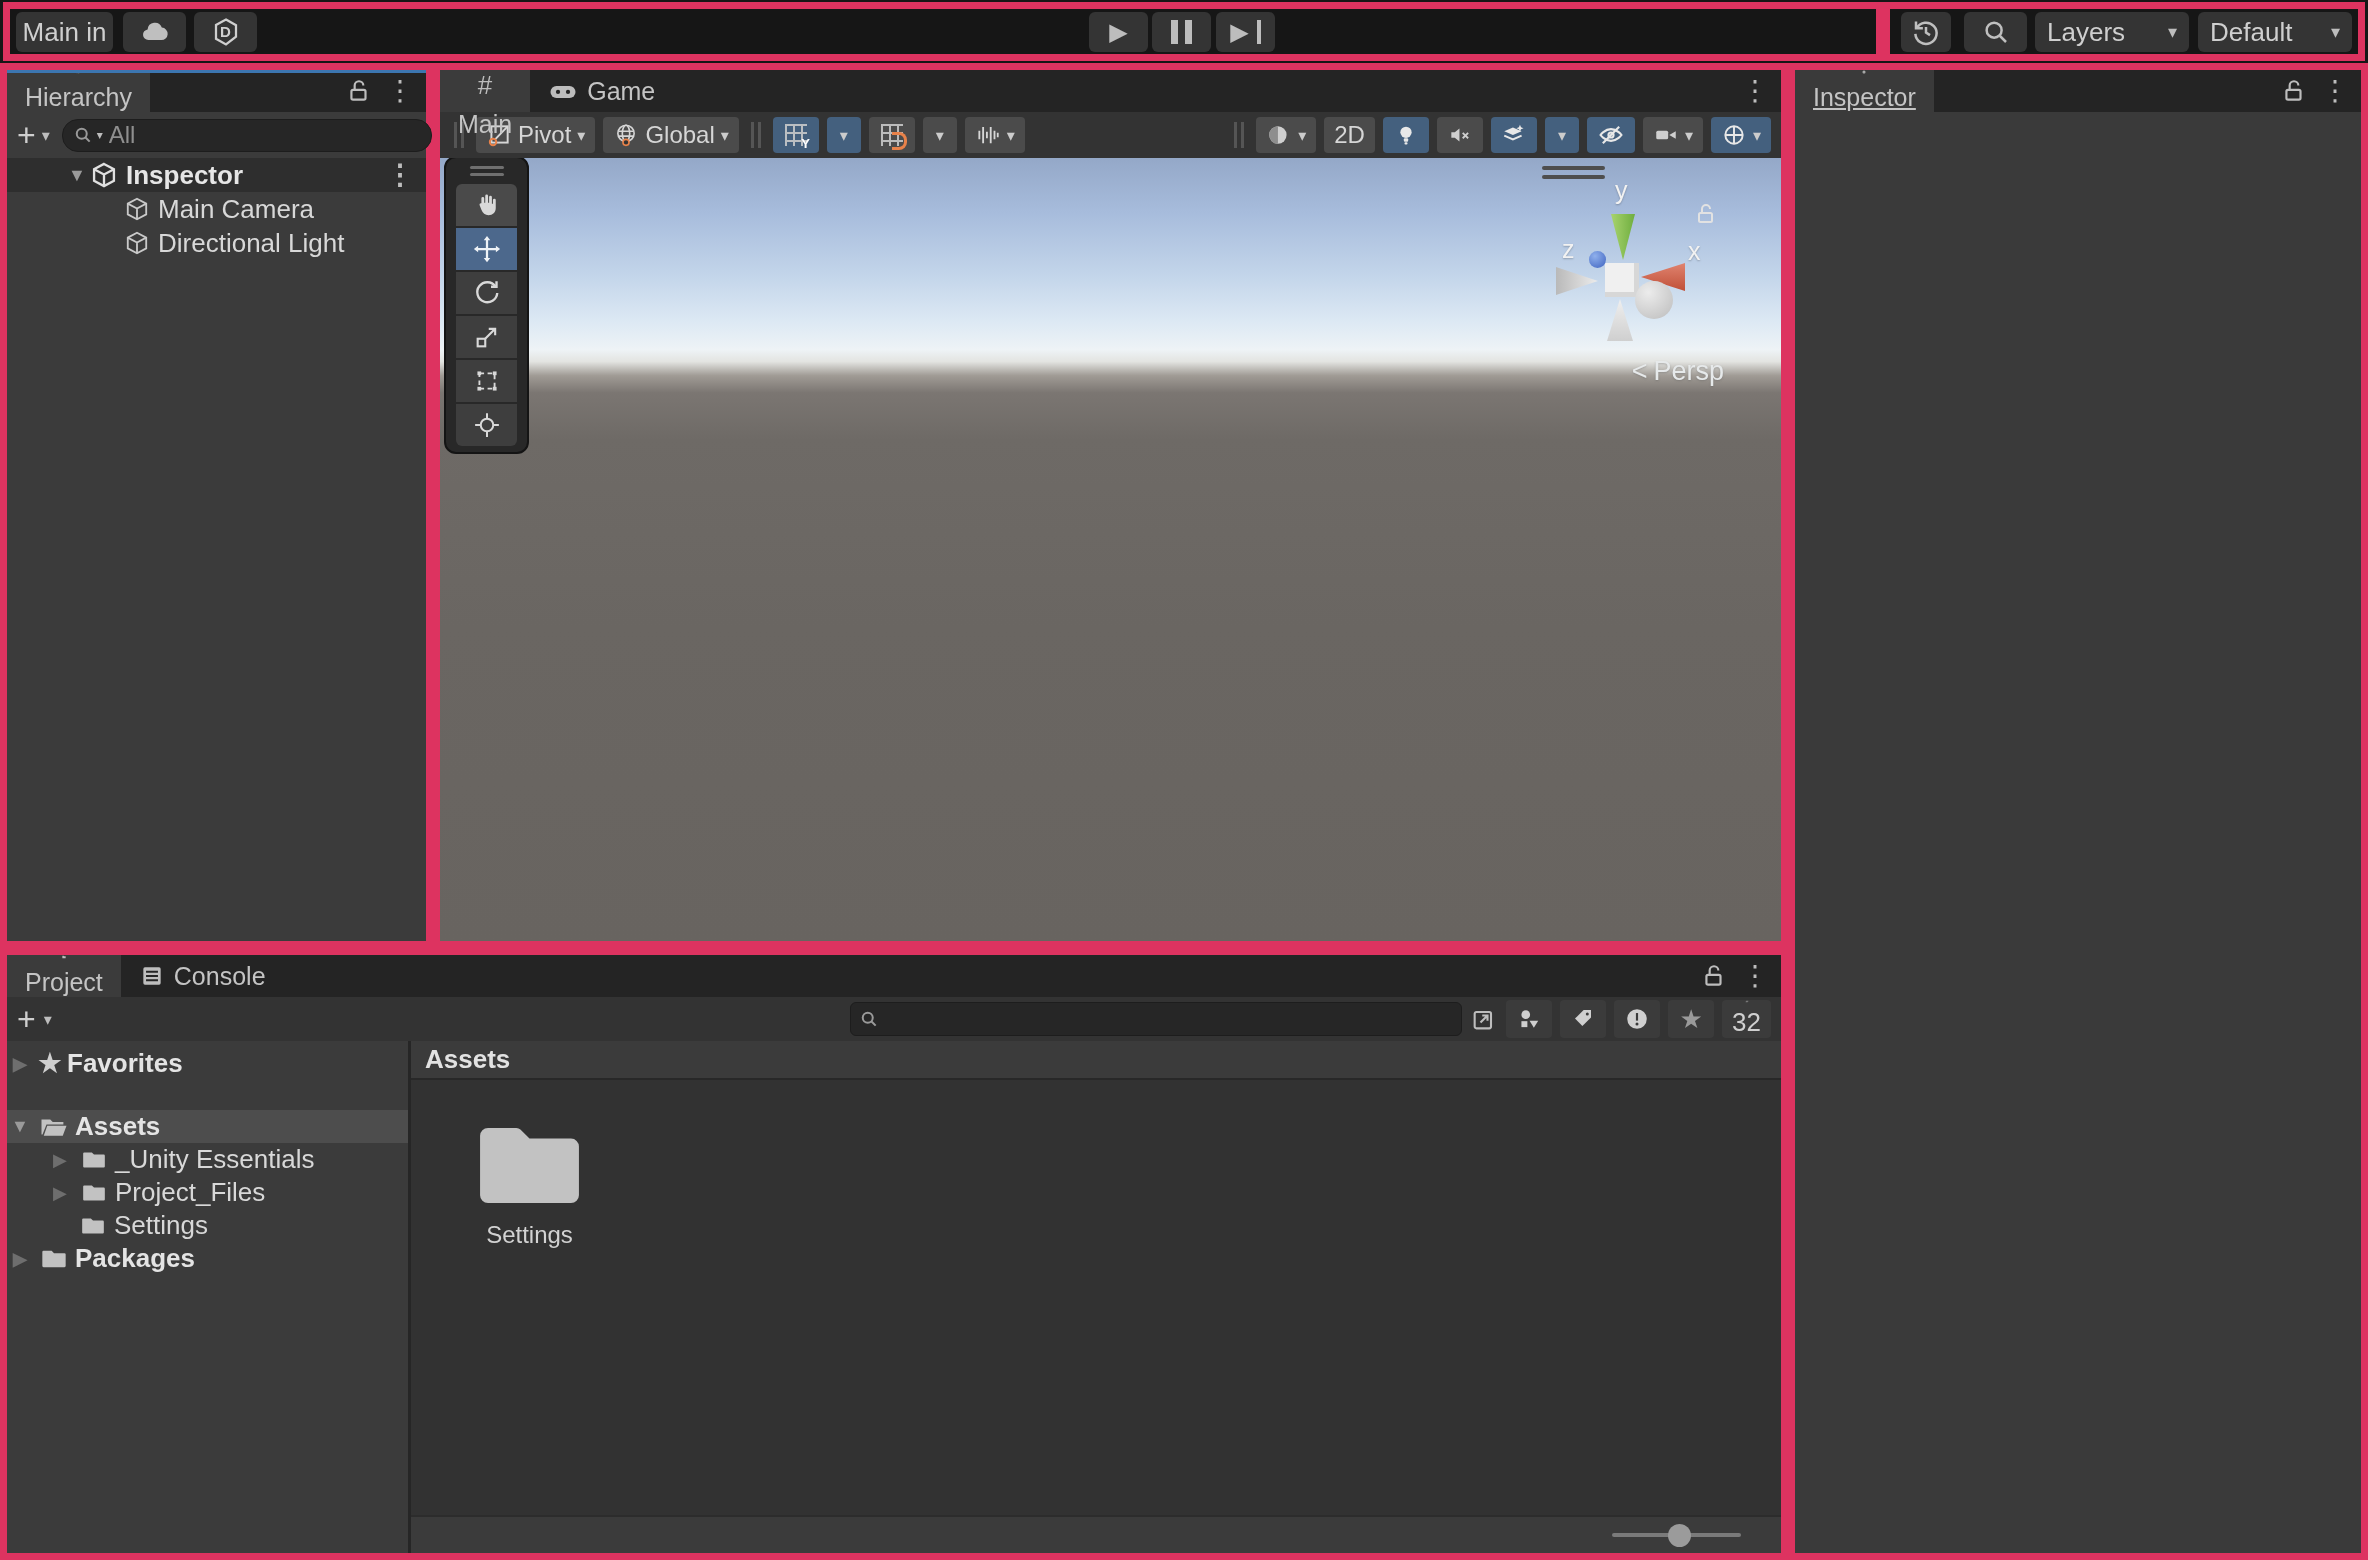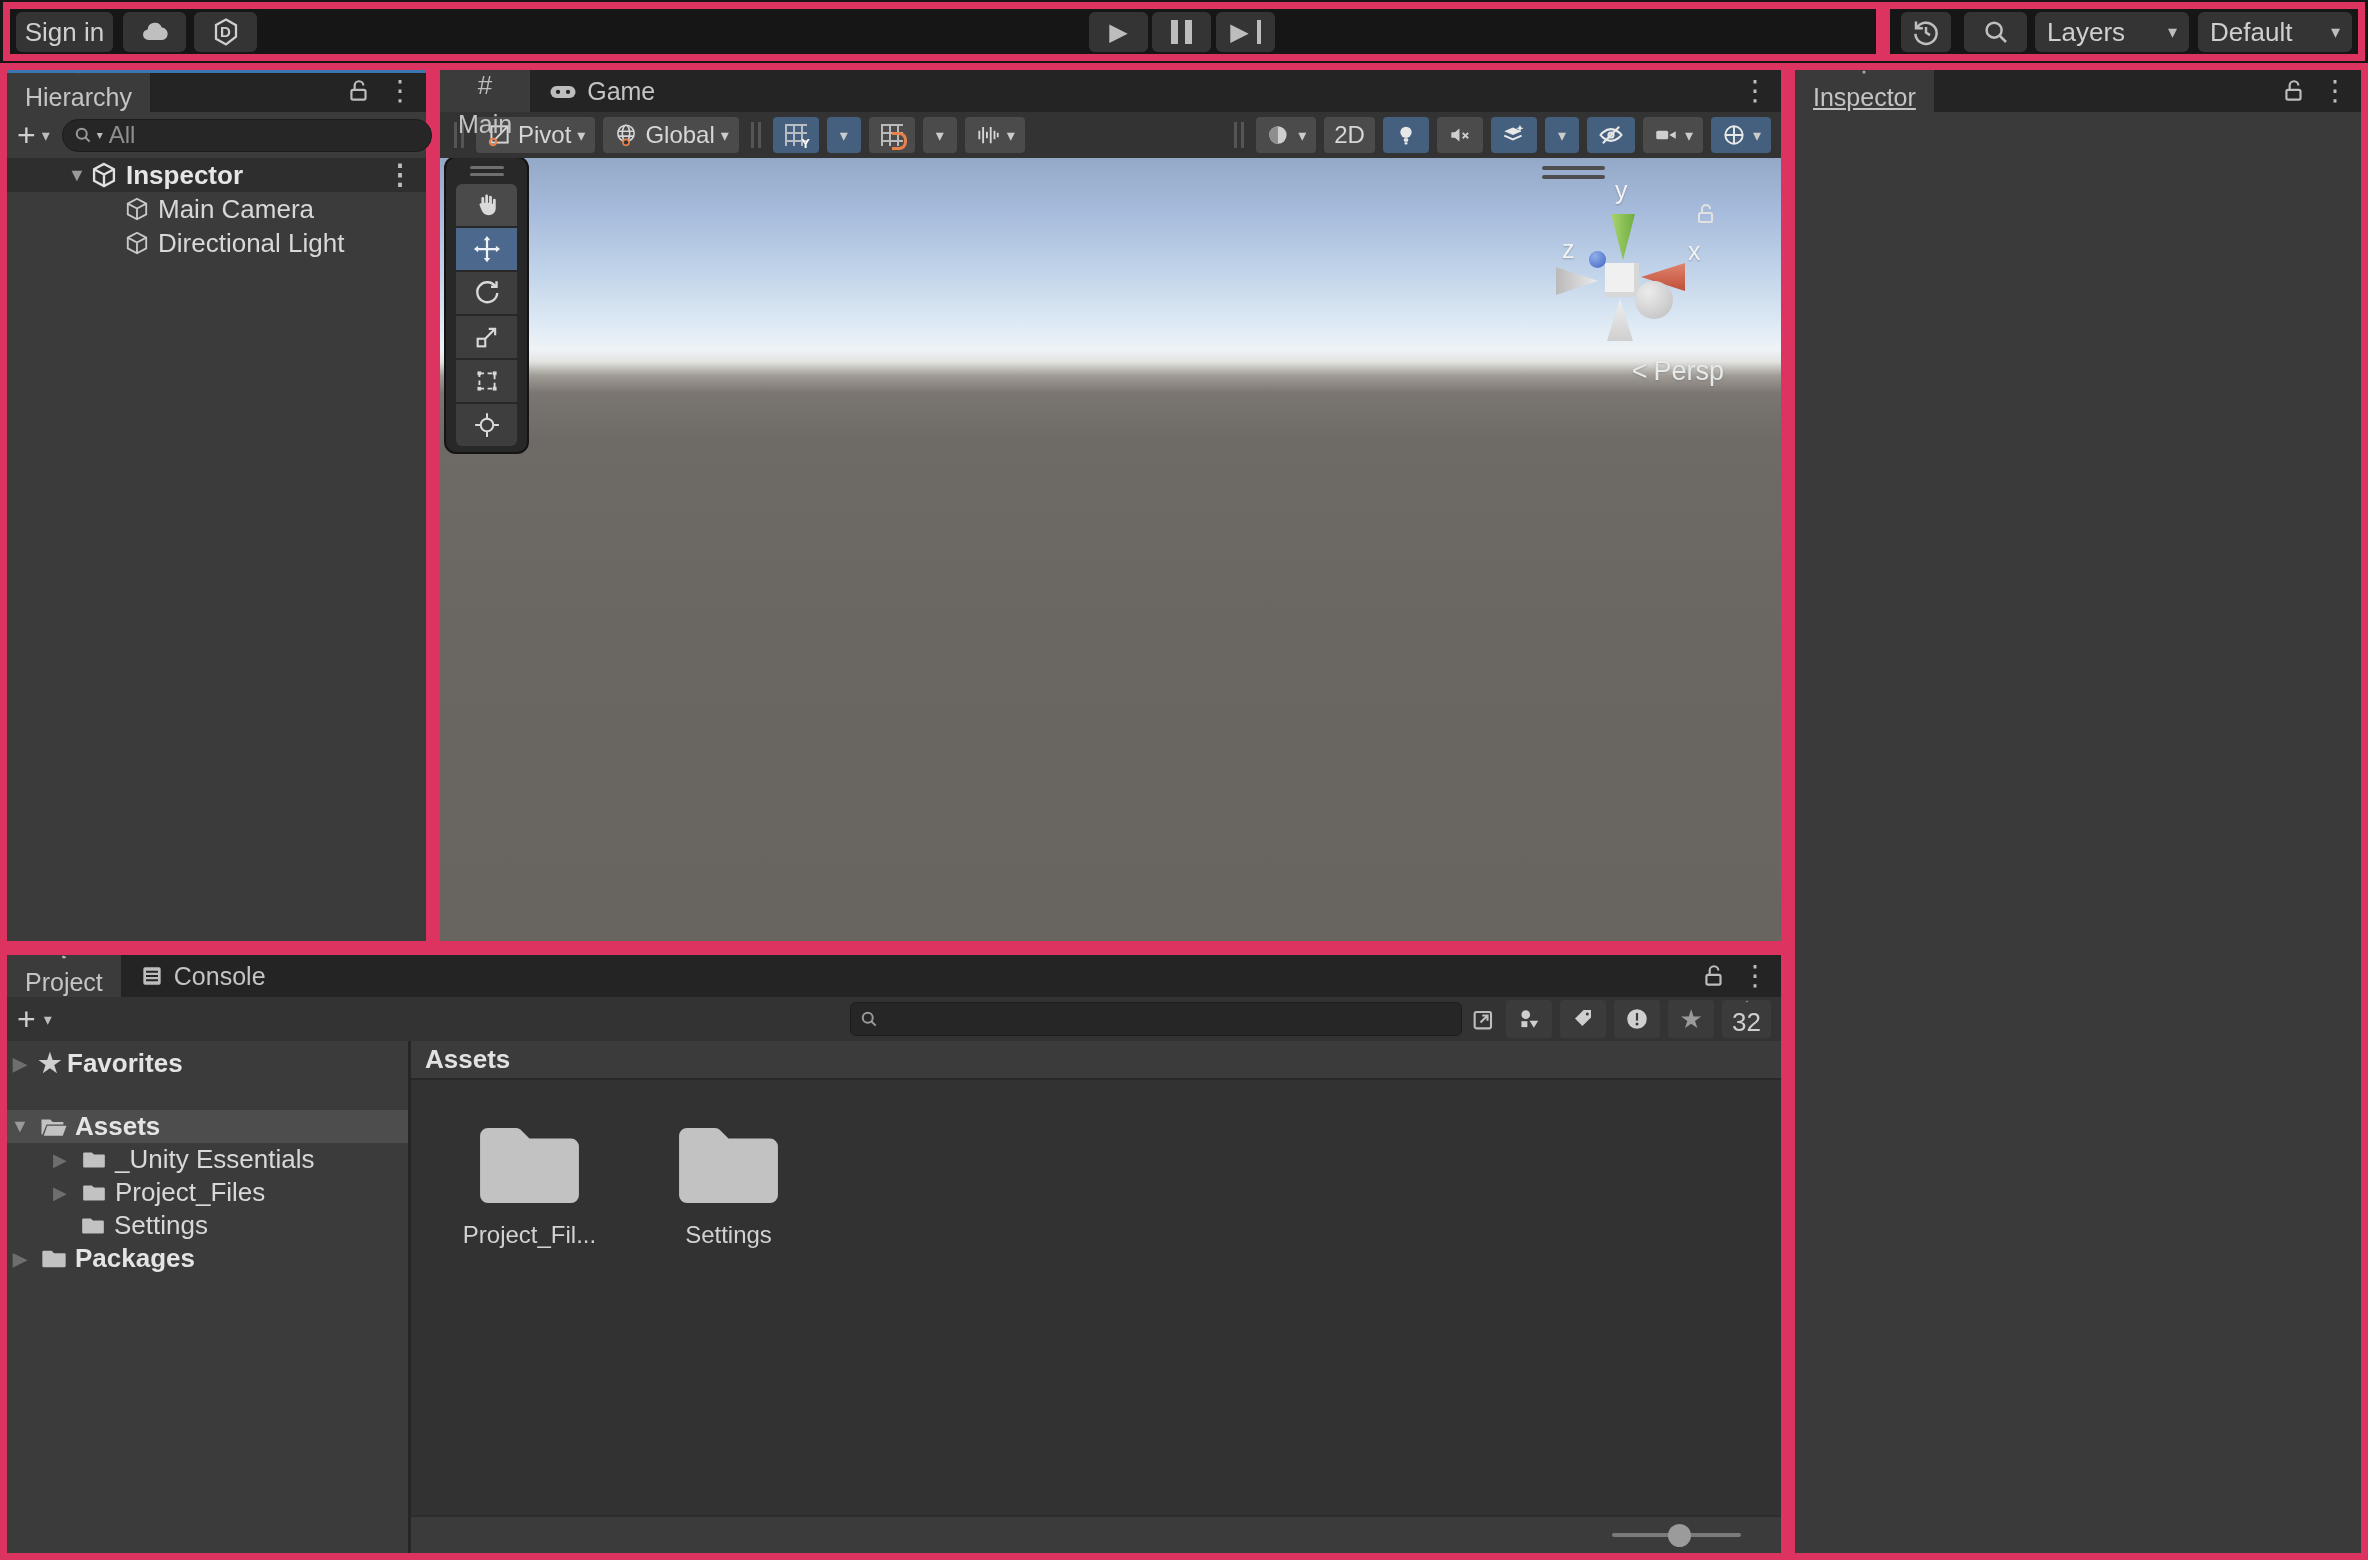--- a/index.html
+++ b/index.html
@@ -143,21 +143,21 @@
 </head>
 <body>
 
 <div id="root">
 
   <div class="topbar">
     <div class="tb-box1 pink"></div>
     <div class="tb-box2 pink"></div>
 
     <div class="tbtn" style="left:16px;width:97px;">
-      <span>Sign in</span>
+      <span>Main in</span>
     </div>
     <div class="tbtn" style="left:123px;width:63px;">
       <svg class="ico" width="32" height="32" viewBox="0 0 24 24" fill="#bfbfbf">
           <path d="M7 18a4 4 0 0 1-.55-7.96A5.5 5.5 0 0 1 17.1 8.7 3.9 3.9 0 0 1 16.6 18z"></path>
         </svg>
     </div>
     <div class="tbtn hexd" style="left:194px;width:63px;">
       <svg class="ico" width="30" height="30" viewBox="0 0 24 24" fill="none" stroke="#cfcfcf" stroke-width="1.8">
           <path d="M12 2l8 4.6v9.2L12 22l-8-4.6V6.4z"></path>
         </svg>
@@ -600,26 +600,20 @@
       <div class="splitter"></div>
       <div class="pcontent">
         <div class="crumb">
           <span>Assets</span>
         </div>
         <div class="fgrid">
           <div class="fitem">
             <svg width="103" height="87" viewBox="0 0 26 22">
                 <path d="M2.5 1.5h7.2a1.4 1.4 0 0 1 1 .42L13 4.2h10.5a2 2 0 0 1 2 2v12.3a2 2 0 0 1-2 2h-21a2 2 0 0 1-2-2V3.5a2 2 0 0 1 2-2z" fill="#c2c2c2"></path>
               </svg>
-            <span>Project_Fil...</span>
-          </div>
-          <div class="fitem">
-            <svg width="103" height="87" viewBox="0 0 26 22">
-                <path d="M2.5 1.5h7.2a1.4 1.4 0 0 1 1 .42L13 4.2h10.5a2 2 0 0 1 2 2v12.3a2 2 0 0 1-2 2h-21a2 2 0 0 1-2-2V3.5a2 2 0 0 1 2-2z" fill="#c2c2c2"></path>
-              </svg>
             <span>Settings</span>
           </div>
         </div>
         <div class="pfooter">
           <div class="zoomer">
             <div class="track"></div>
             <div class="knob"></div>
           </div>
         </div>
       </div>

